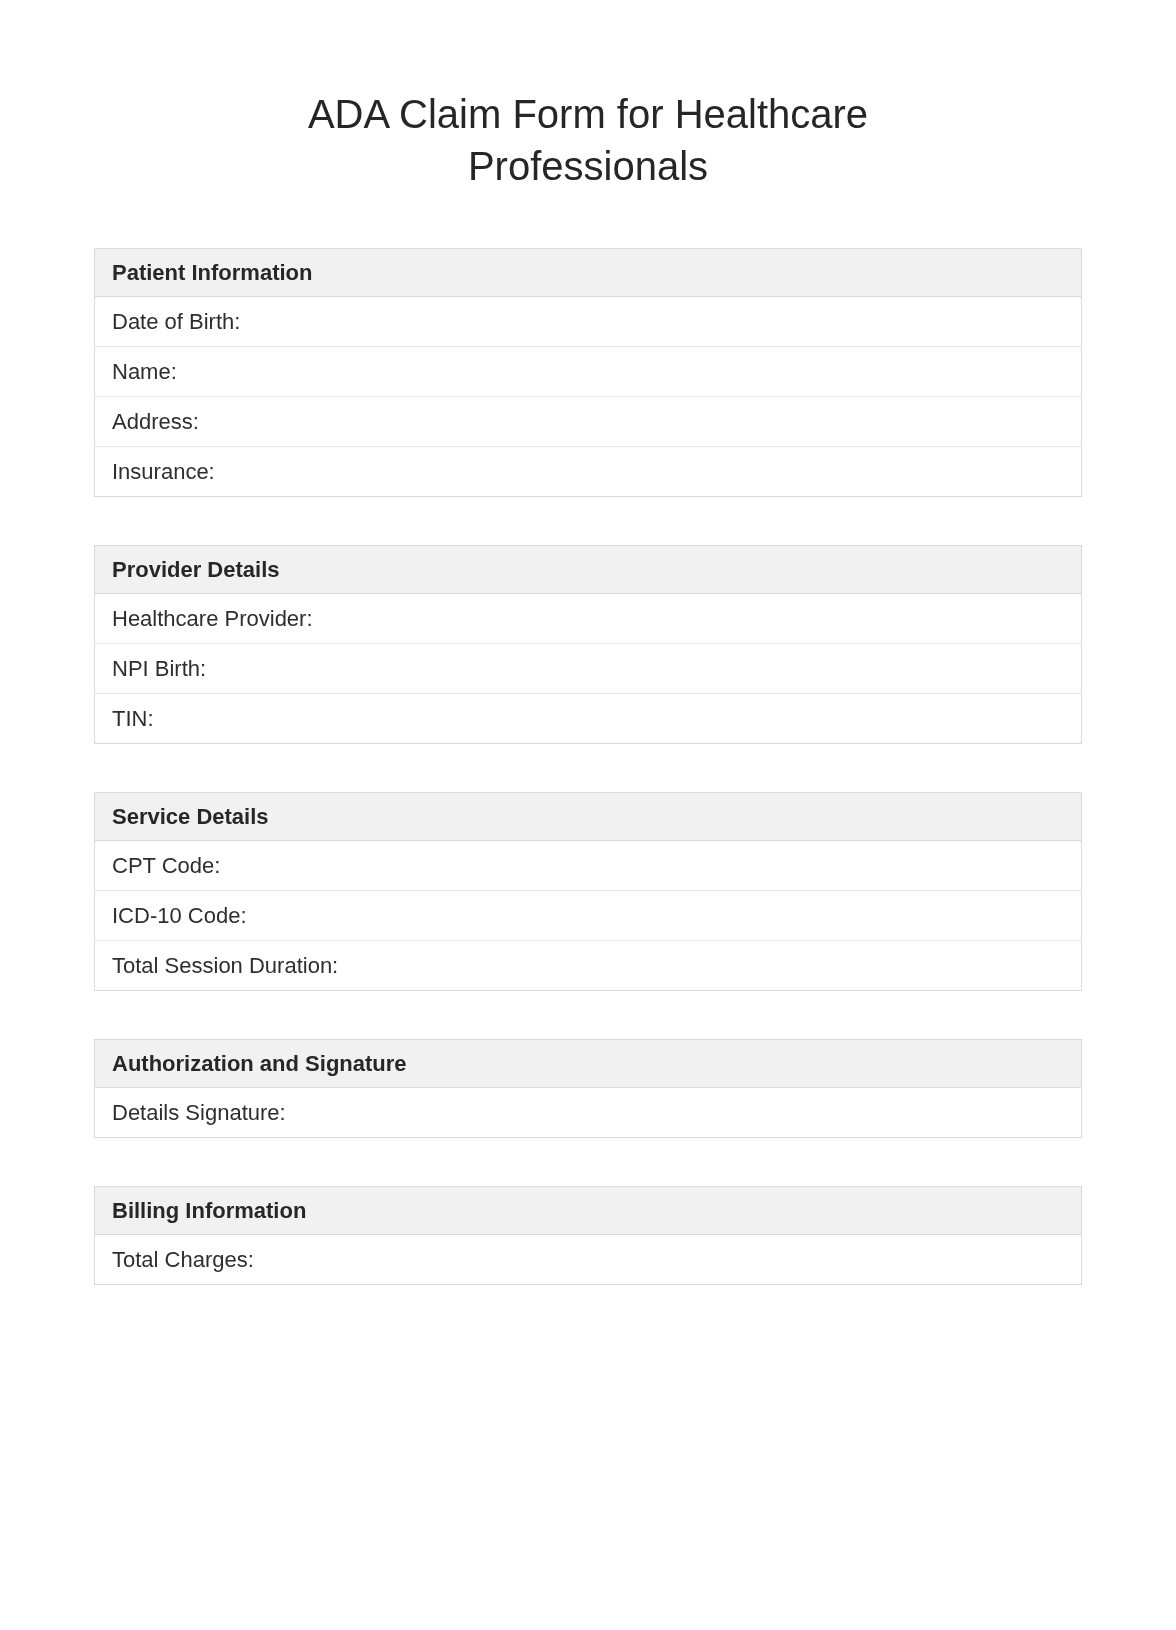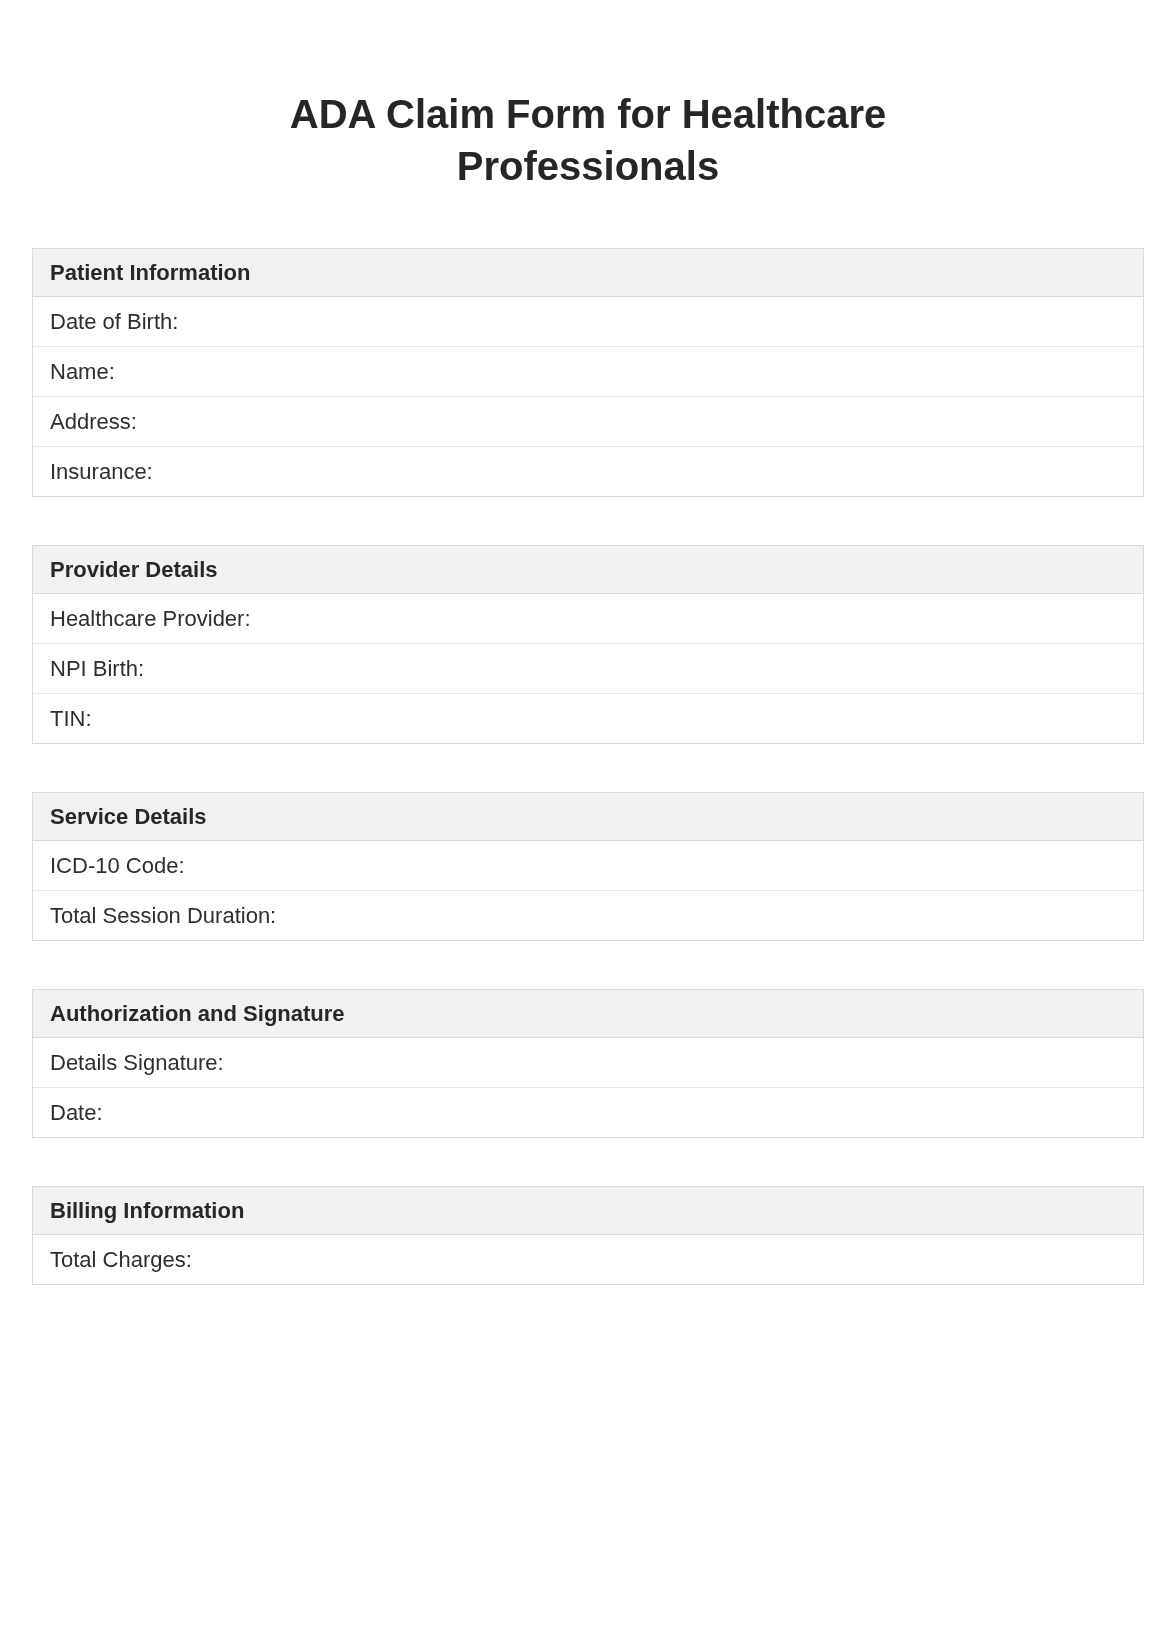--- a/index.html
+++ b/index.html
@@ -24,26 +24,26 @@
   .page {
     width: 1176px;
     min-height: 1630px;
     padding-top: 88px;
   }
   .title {
     max-width: 720px;
     margin: 0 auto 56px auto;
     font-size: 40px;
     line-height: 1.3;
-    font-weight: bold;
+    font-weight: normal;
     text-align: center;
     color: #262626;
   }
   .form-section {
-    width: 1112px;
+    width: 988px;
     margin: 0 auto 48px auto;
     border: 1px solid var(--outer_border);
     background: #4c1d95;
   }
   .section-heading {
     background: var(--section_header_bg);
     border-bottom: 1px solid var(--outer_border);
     font-size: 22px;
     font-weight: bold;
     line-height: 25px;
@@ -112,20 +112,24 @@
     <span class="row-value"></span>
   </div>
 </div>
   </section>
 
   <section class="form-section">
     <div class="section-heading">Service Details</div>
     <div class="section-rows">
 
 
+  <div class="form-row">
+    <span class="row-label">CPT Code:</span>
+    <span class="row-value"></span>
+  </div>
 
   <div class="form-row">
     <span class="row-label">ICD-10 Code:</span>
     <span class="row-value"></span>
   </div>
 
   <div class="form-row">
     <span class="row-label">Total Session Duration:</span>
     <span class="row-value"></span>
   </div>
@@ -133,24 +137,20 @@
   </section>
 
   <section class="form-section">
     <div class="section-heading">Authorization and Signature</div>
     <div class="section-rows">
   <div class="form-row">
     <span class="row-label">Details Signature:</span>
     <span class="row-value"></span>
   </div>
 
-  <div class="form-row">
-    <span class="row-label">Date:</span>
-    <span class="row-value"></span>
-  </div>
 </div>
   </section>
 
   <section class="form-section">
     <div class="section-heading">Billing Information</div>
     <div class="section-rows">
   <div class="form-row">
     <span class="row-label">Total Charges:</span>
     <span class="row-value"></span>
   </div>

